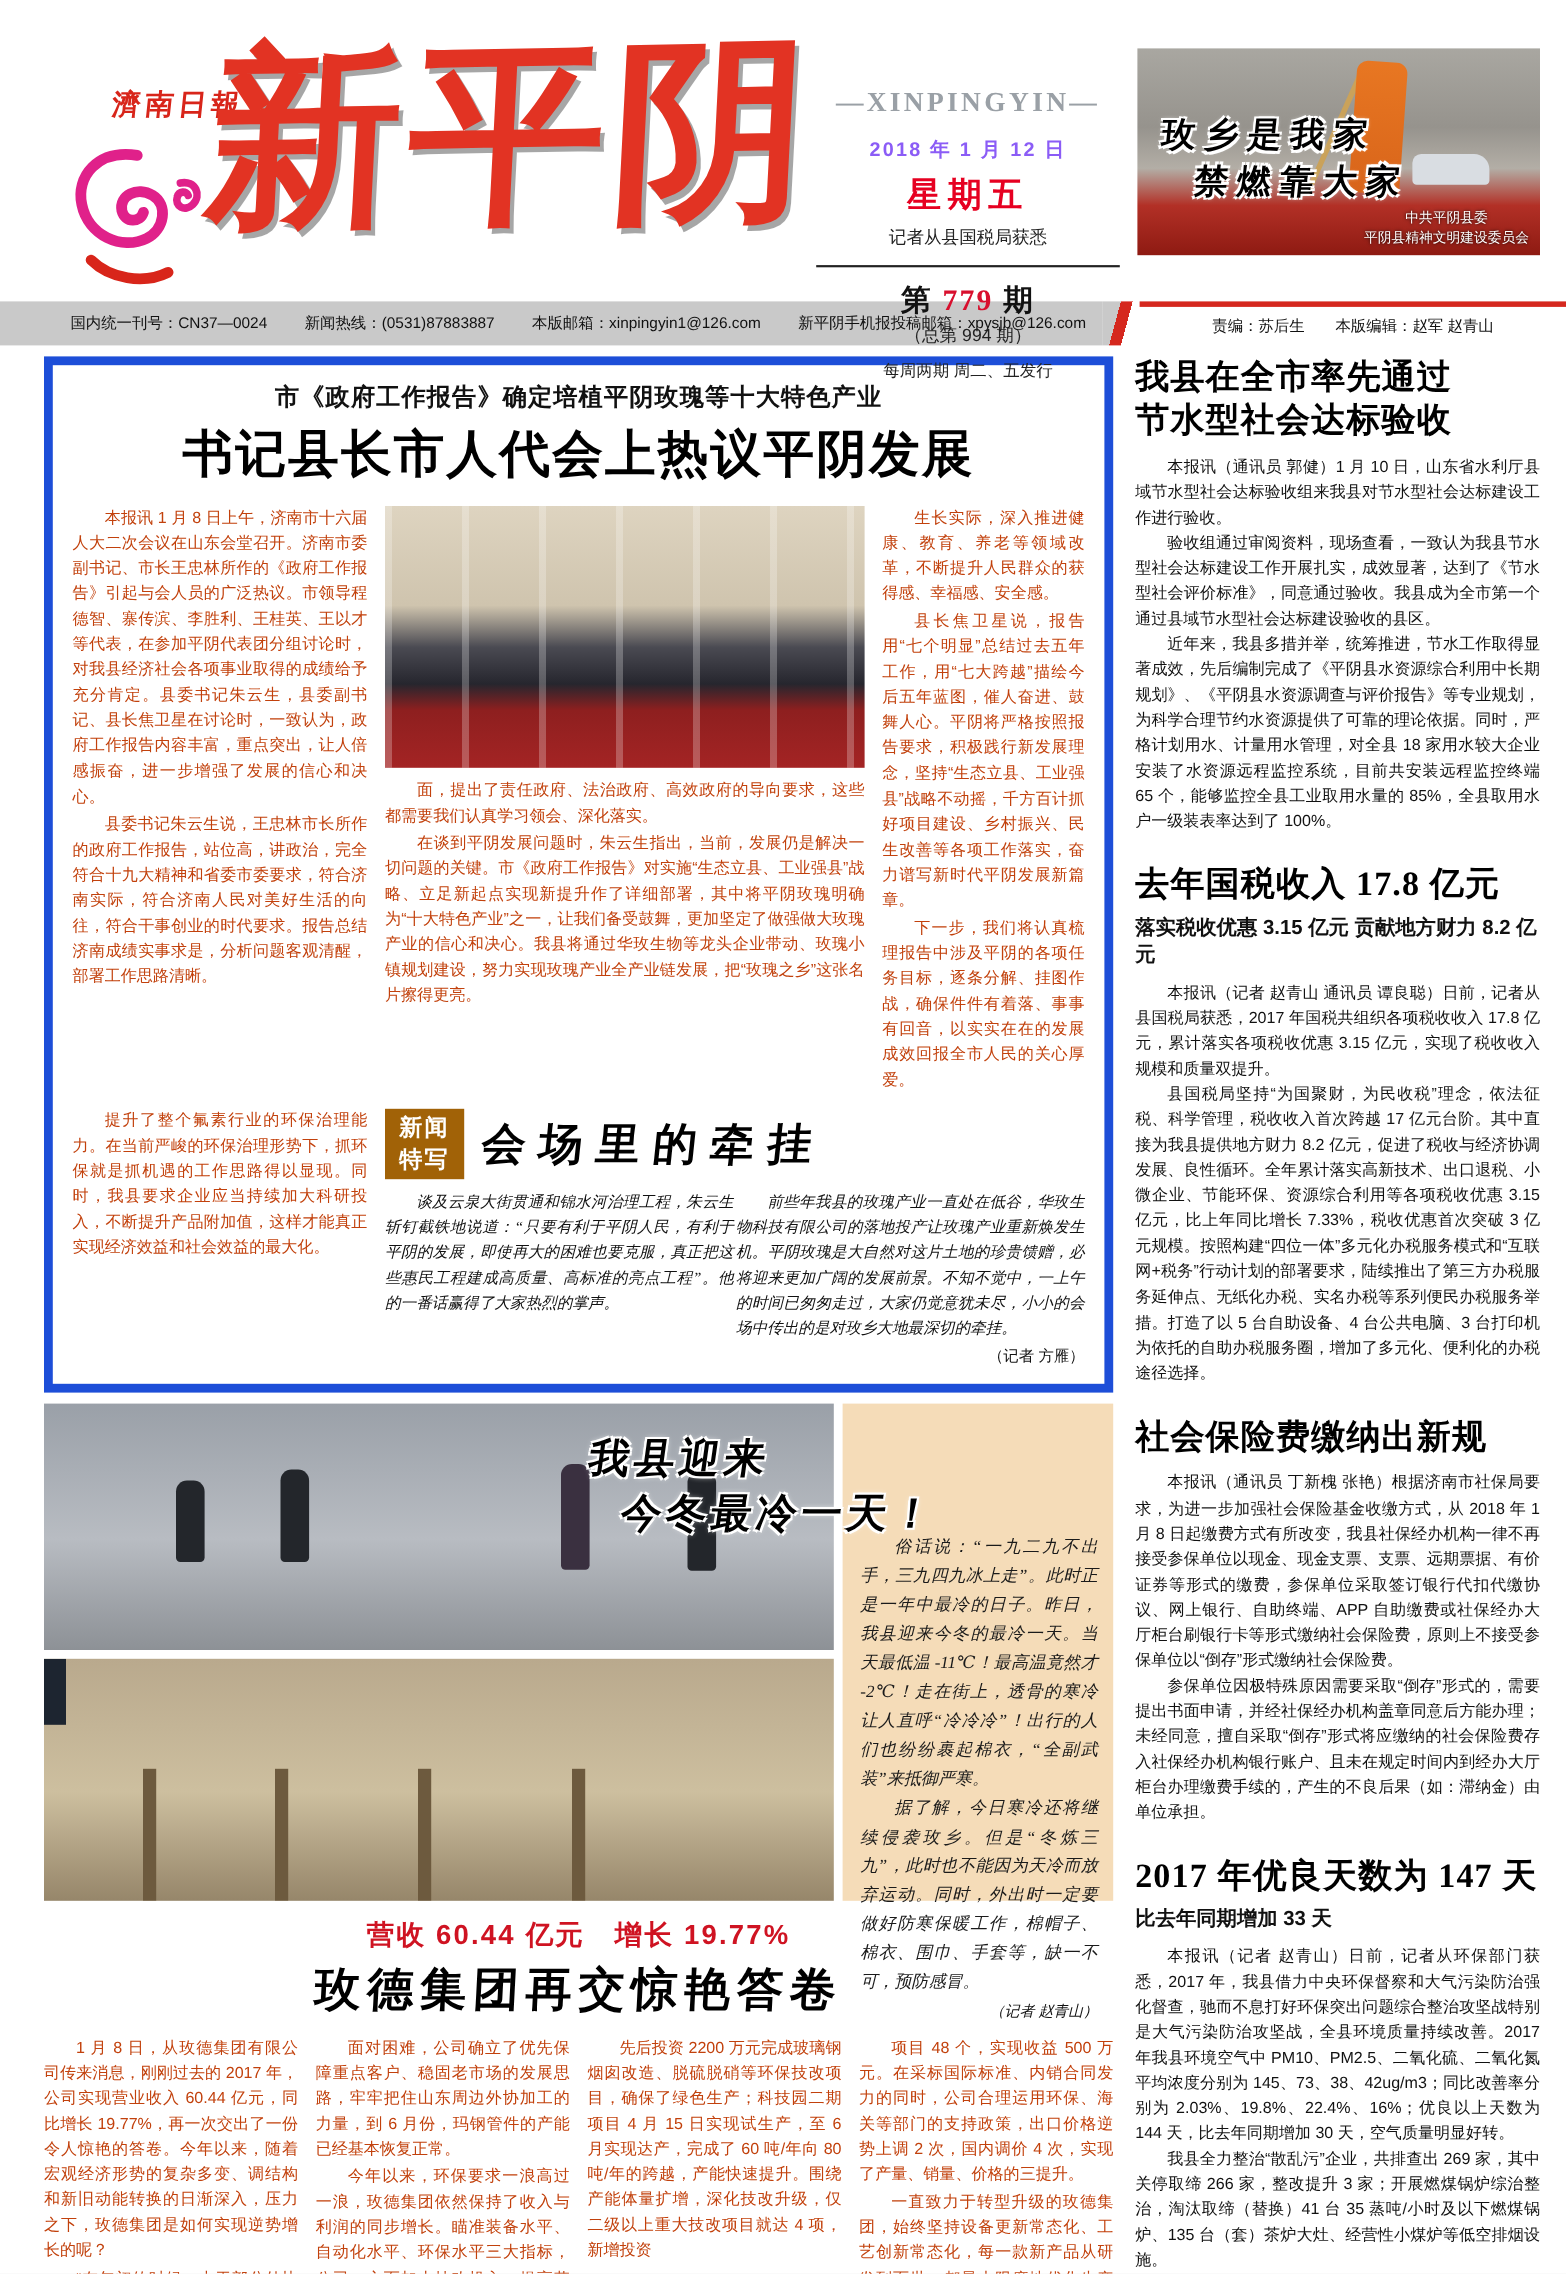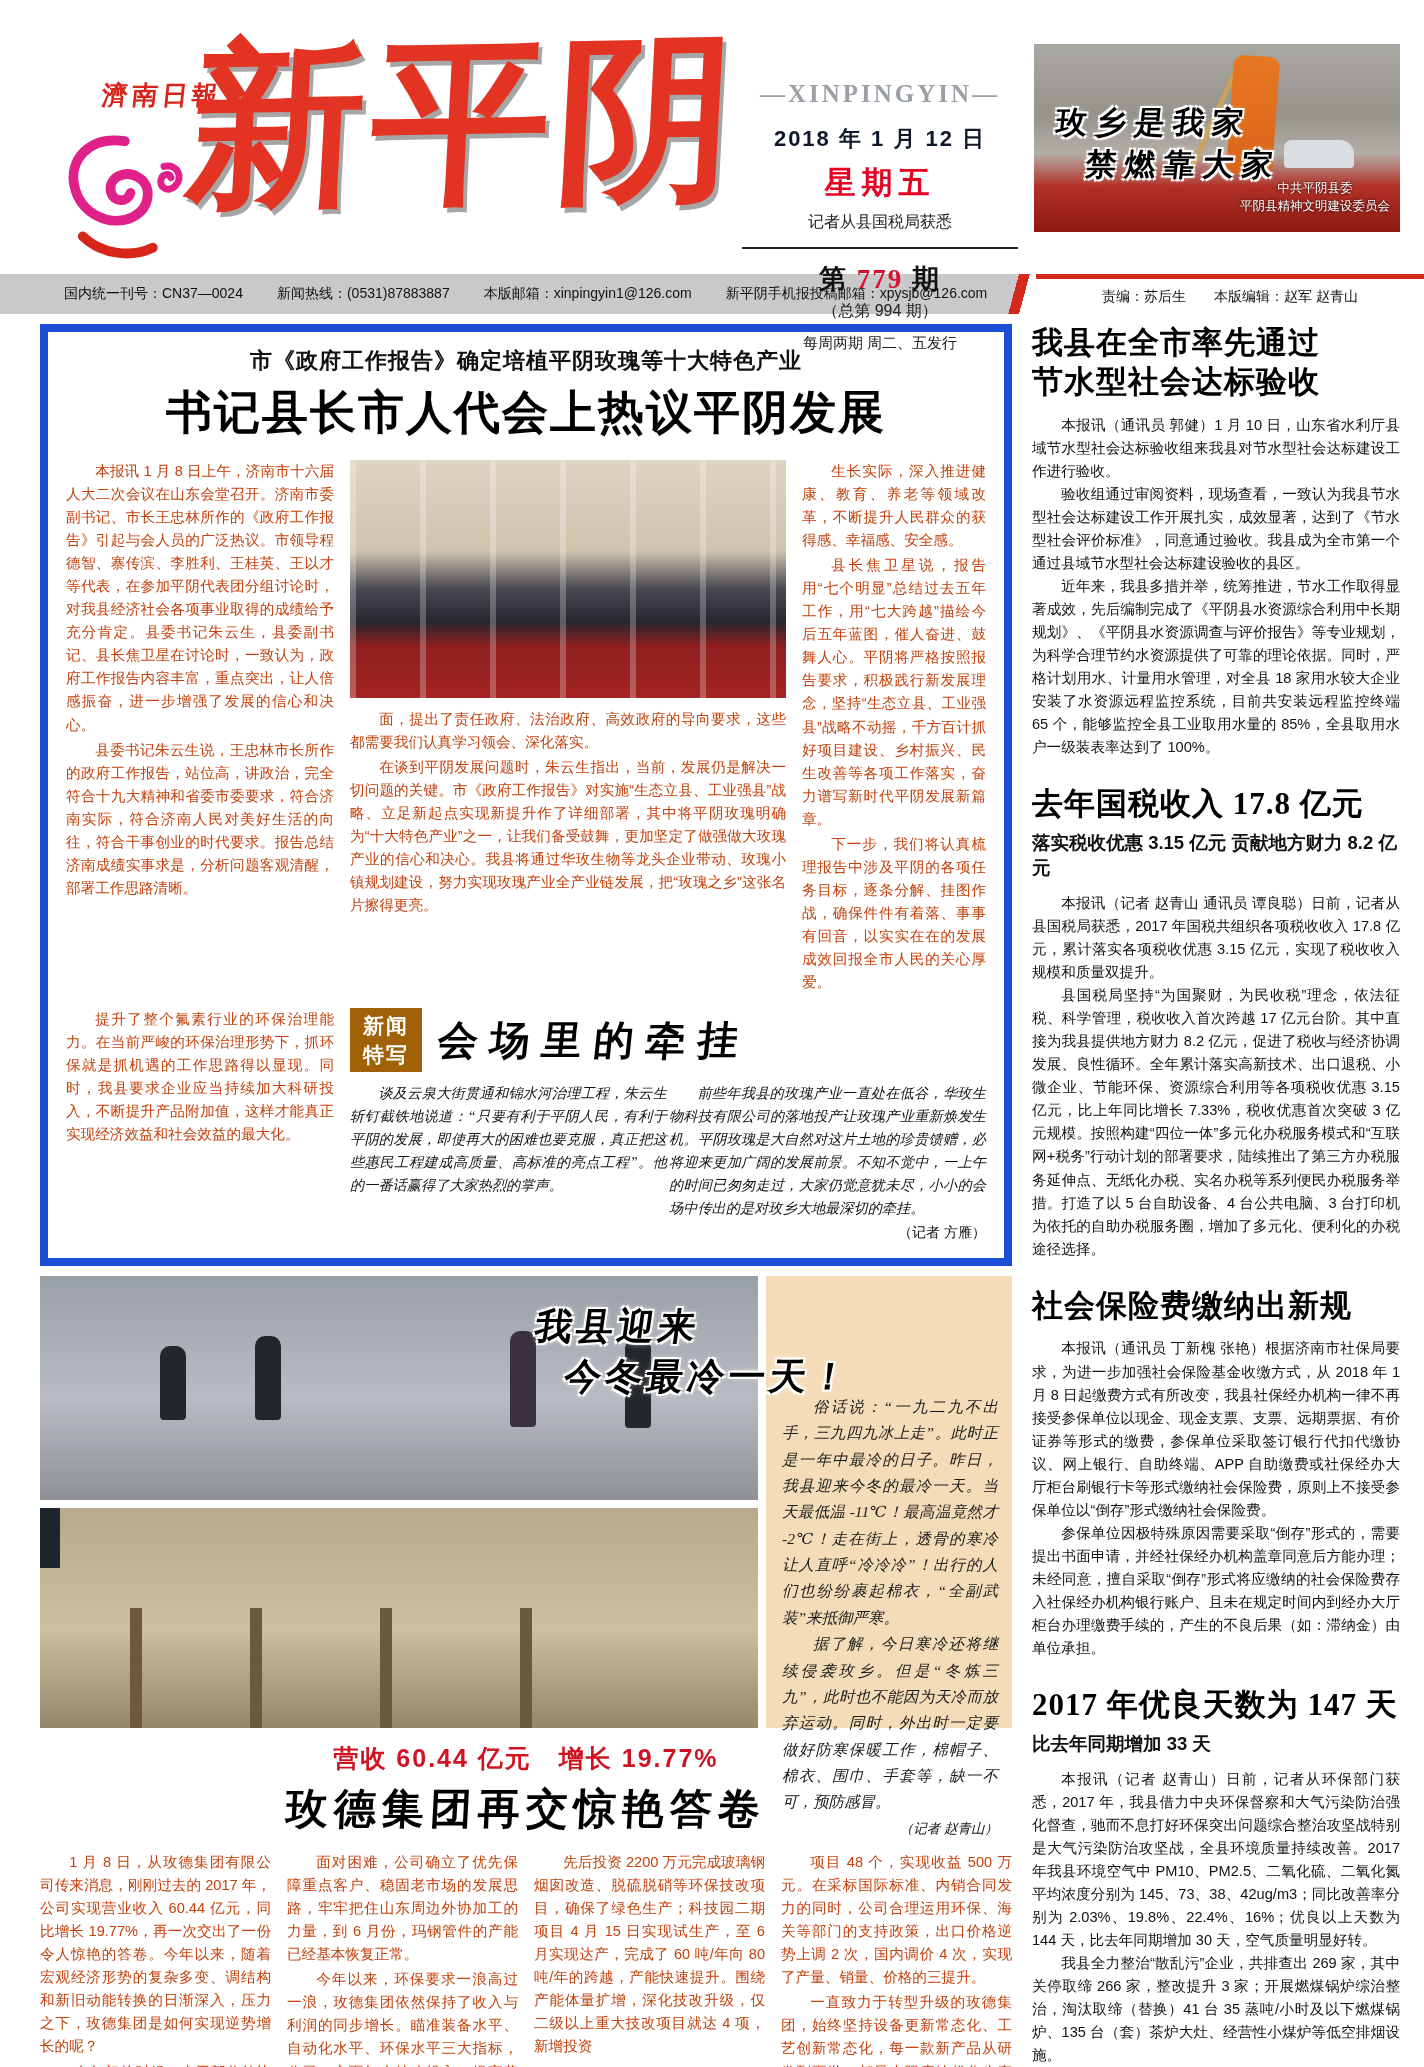--- a/index.html
+++ b/index.html
@@ -7,37 +7,37 @@
   .page { position:relative; width:1424px; height:2067px; margin:0 auto; background:#ffffff; overflow:hidden; }
 
   
   .masthead { position:relative; height:268px; }
   .publisher { position:absolute; left:102px; top:78px; color:#d8251a; font-family:"Liberation Serif","DejaVu Serif",serif; font-weight:bold; font-size:26px; letter-spacing:4px; transform:skewX(-6deg); }
   .rose { position:absolute; left:52px; top:118px; }
   .paper-title { position:absolute; left:188px; top:8px; width:560px; color:#e23323; font-family:"Liberation Serif","DejaVu Serif",serif; font-weight:900; font-size:178px; line-height:1.3; letter-spacing:6px; transform:skewX(-4deg) rotate(-1deg); text-shadow:4px 5px 0 rgba(0,0,0,0.35); white-space:nowrap; }
 
   .dateblock { position:absolute; left:742px; top:80px; width:276px; text-align:center; }
   .en-name { color:#9aa0a6; font-family:"Liberation Serif","DejaVu Serif",serif; font-weight:bold; font-size:25px; letter-spacing:3px; white-space:nowrap; }
-  .date-line { margin-top:16px; font-size:22px; color:#0f172a; font-weight:bold; letter-spacing:2px; }
+  .date-line { margin-top:16px; font-size:18px; color:#8b5cf6; font-weight:bold; letter-spacing:2px; }
   .weekday { margin-top:8px; color:#e60021; font-size:31px; font-weight:900; letter-spacing:6px; }
   .lunar { margin-top:8px; font-size:16px; color:#222; }
   .dateblock hr { margin-top:14px; border:none; border-top:2px solid #222; }
   .issue-line { margin-top:12px; font-family:"Liberation Serif","DejaVu Serif",serif; font-weight:900; font-size:27px; color:#111; letter-spacing:2px; }
   .issue-line .num { color:#d8102e; }
   .issue-total { margin-top:4px; font-size:16px; color:#222; }
   .issue-sched { margin-top:12px; font-size:15px; color:#222; }
 
   .promo { position:absolute; right:24px; top:44px; width:366px; height:188px; overflow:hidden;
     background:linear-gradient(180deg,#a9a7a1 0%,#96938d 38%,#b3aea6 58%,#b23026 76%,#8e1a12 100%); }
   .promo .worker { position:absolute; left:196px; top:12px; width:46px; height:120px; background:linear-gradient(180deg,#e87722,#d8641a); border-radius:10px 10px 4px 4px; transform:rotate(4deg); }
   .promo .broom { position:absolute; left:176px; top:18px; width:5px; height:120px; background:#caa25a; transform:rotate(24deg); }
   .promo .car { position:absolute; right:46px; top:96px; width:70px; height:28px; background:#d9dde2; border-radius:8px 14px 4px 4px; }
   .promo .slogan { position:absolute; left:20px; top:58px; width:330px; color:#000; font-family:"Liberation Serif","DejaVu Serif",serif; font-weight:900; font-size:31px; line-height:1.35; letter-spacing:8px; transform:skewX(-6deg);
     text-shadow:-2px -2px 0 #fff,2px -2px 0 #fff,-2px 2px 0 #fff,2px 2px 0 #fff,0 0 5px #fff; }
-  .promo .credit { position:absolute; right:10px; bottom:16px; text-align:center; color:#fff; font-size:12.5px; line-height:1.5; text-shadow:0 0 3px #000; }
+  .promo .credit { position:absolute; right:10px; bottom:6px; text-align:center; color:#fff; font-size:12.5px; line-height:1.5; text-shadow:0 0 3px #000; }
 
   
   .infobar { display:flex; align-items:stretch; height:40px; margin:6px 0 0 0; font-size:14px; }
   .infobar .left { flex:1; display:flex; align-items:center; gap:34px; background:#c9c9c9; color:#111; padding-left:64px; white-space:nowrap; }
   .infobar .slash { width:34px; background:linear-gradient(105deg,#c9c9c9 38%,#d5281e 38%,#d5281e 62%,#ffffff 62%); }
   .infobar .right { width:388px; border-top:5px solid #d5281e; background:#fff; display:flex; align-items:center; justify-content:center; color:#111; white-space:nowrap; }
 
   
   .content { display:flex; gap:20px; padding:10px 24px 0 40px; }
   .main-col { width:972px; }

